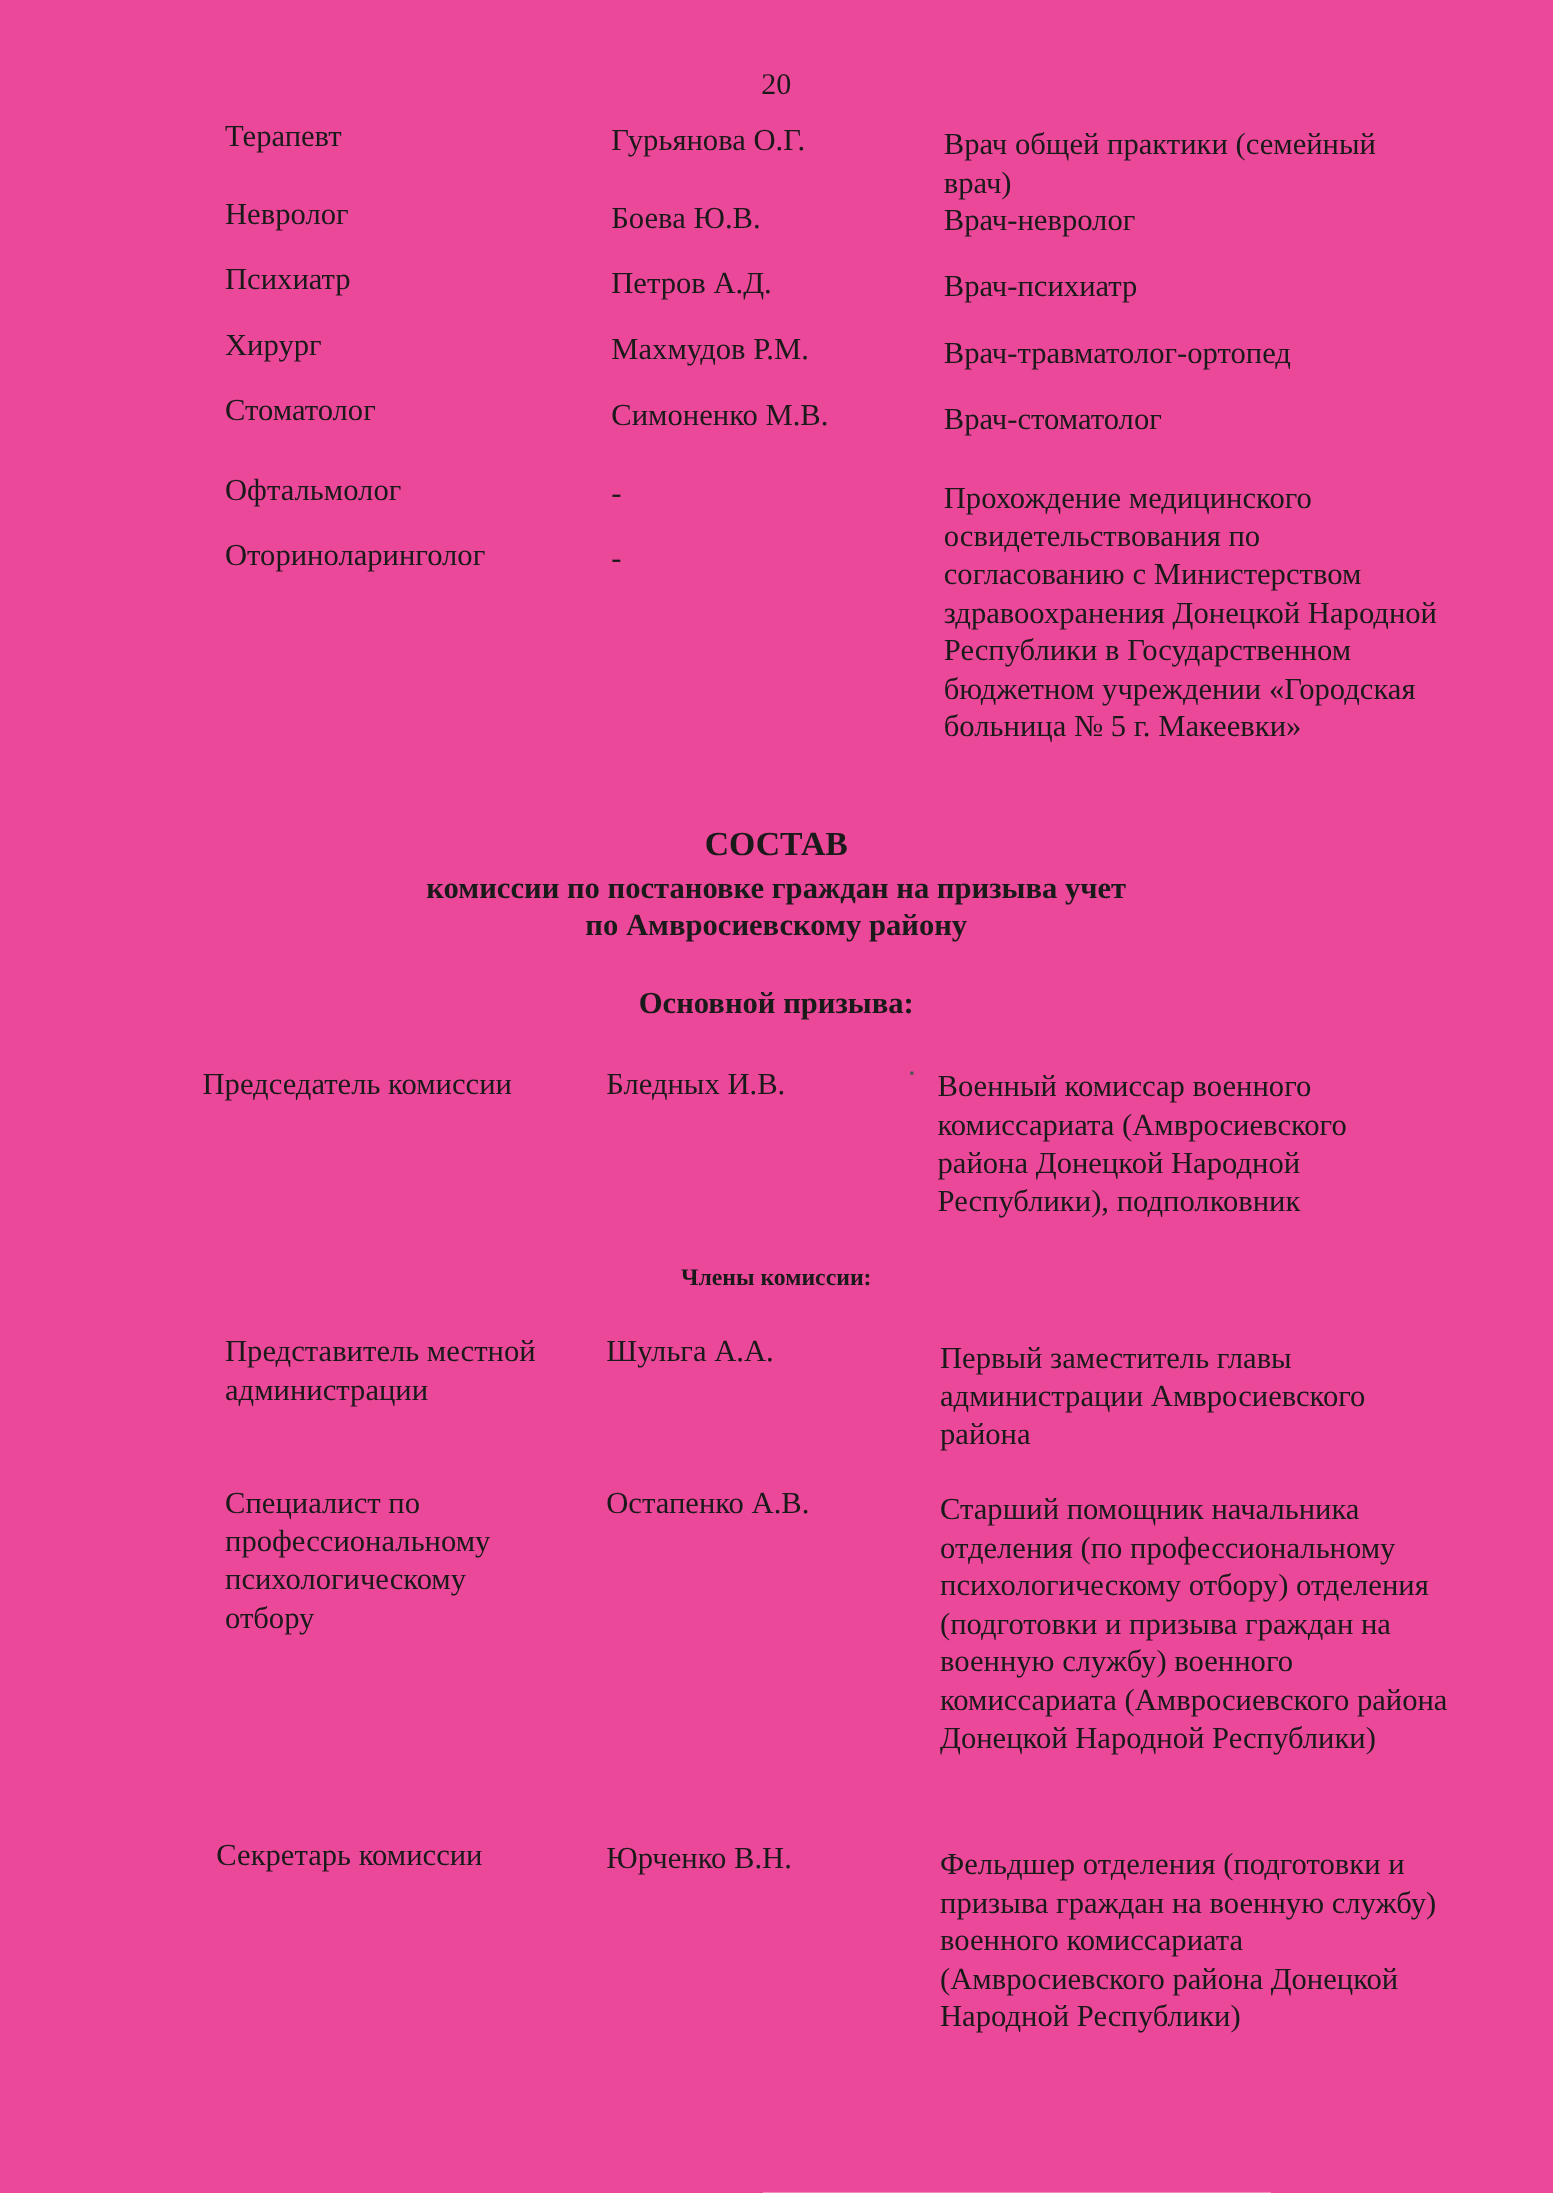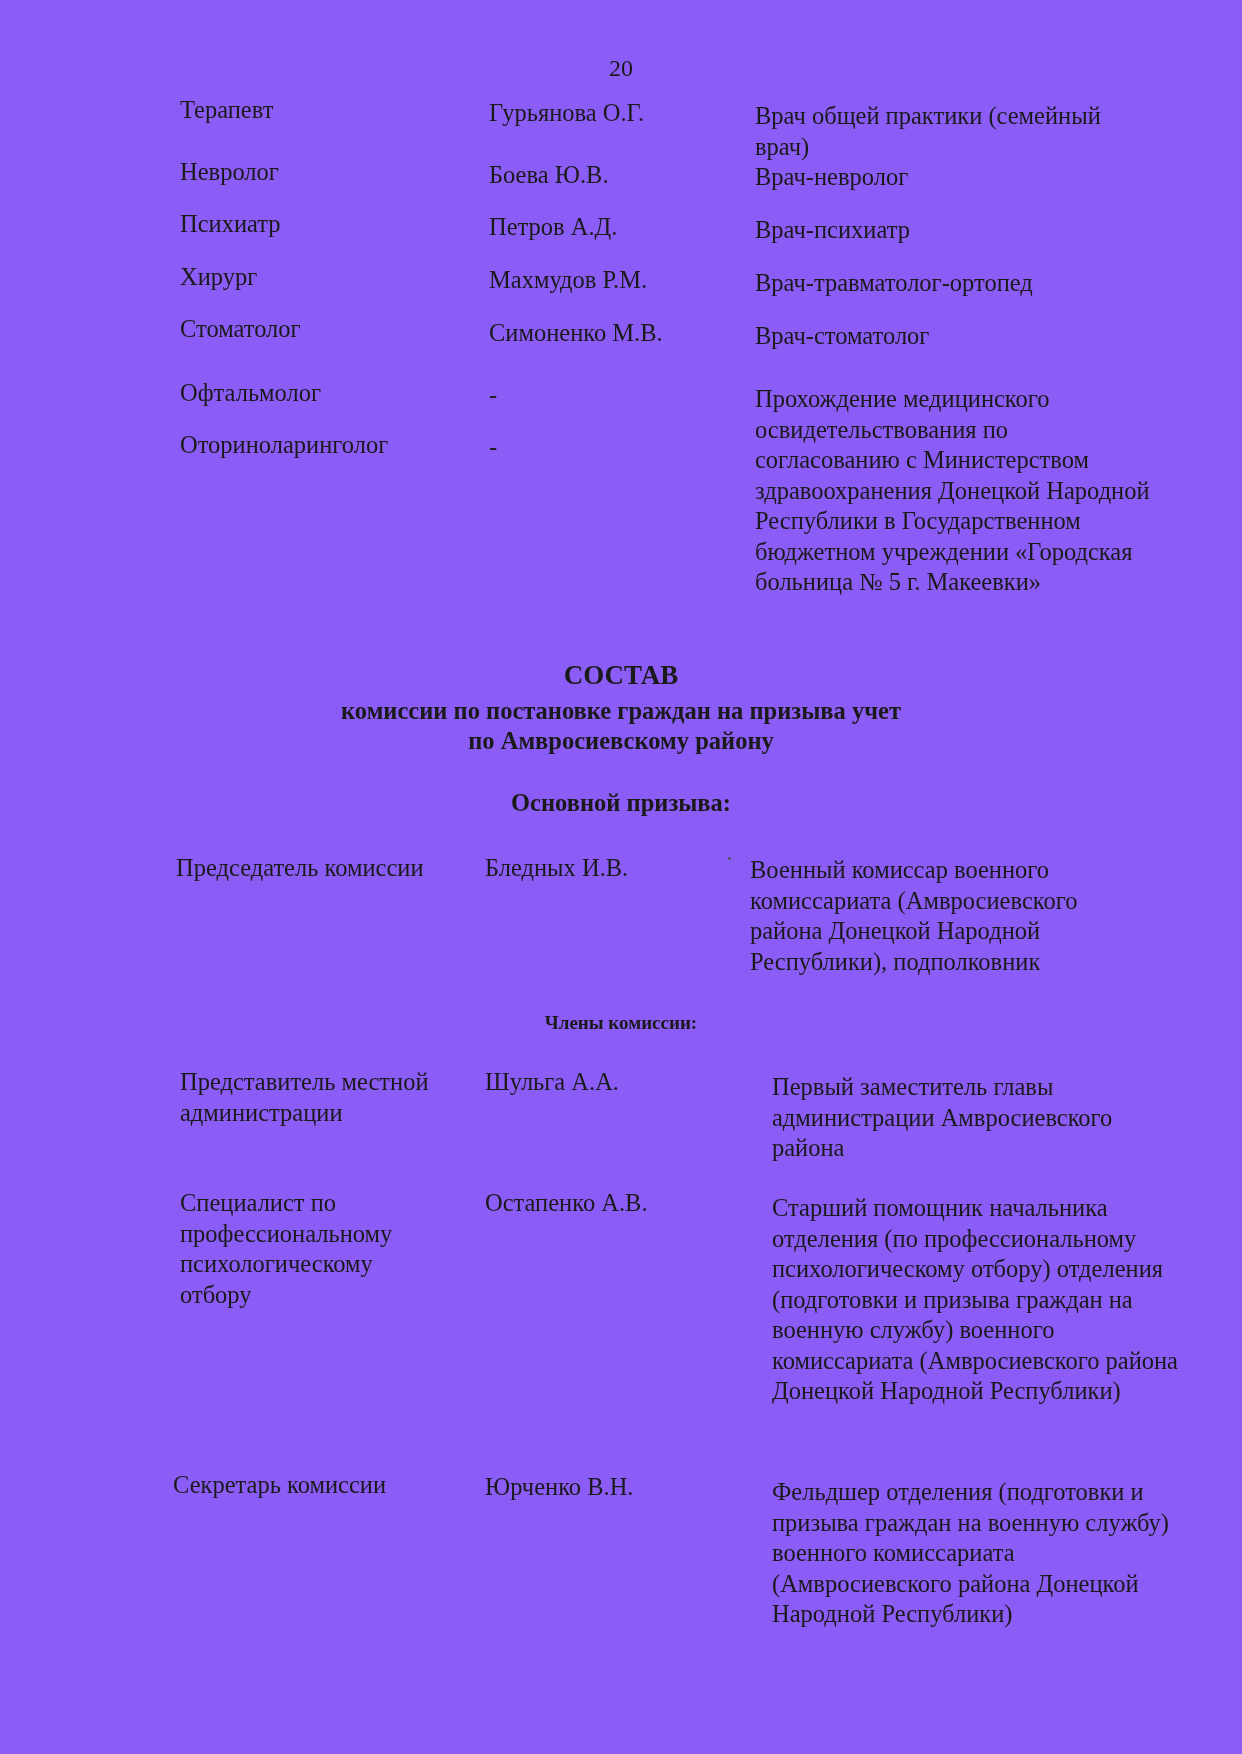--- a/index.html
+++ b/index.html
@@ -1,31 +1,31 @@
 <!DOCTYPE html>
 <html><head>
   <meta charset="utf-8">
   <style>
     html, body { margin: 0; padding: 0; background: #ffffff; }
     body { width: 1242px; height: 1754px; position: relative; overflow: hidden;
            font-family: "Liberation Serif", "DejaVu Serif", serif; color: #1a1a1a; }
-    .page { position: absolute; left: 0; top: 0; width: 1242px; height: 1754px; background: #8b5cf6; }
+    .page { position: absolute; left: 0; top: 0; width: 1242px; height: 1754px; background: #ec4899; }
     .t { position: absolute; font-size: 24.5px; line-height: 30.5px; white-space: nowrap; }
     .wrap { white-space: normal; }
     .pageno { left: 0; width: 1242px; text-align: center; top: 53px; font-size: 24px; }
     .center { left: 0; width: 1242px; text-align: center; font-weight: bold; }
     .h-title { top: 660px; font-size: 27px; }
     .h-sub1 { top: 696px; font-size: 24.5px; }
     .h-sub2 { top: 726px; font-size: 24.5px; }
     .h-main { top: 788px; font-size: 24.5px; }
     .h-members { top: 1008px; font-size: 19px; }
     .col1 { left: 180px; }
     .col2 { left: 489px; }
     .col3 { left: 755px; width: 400px; }
-    .col3b { left: 752px; width: 410px; margin-left: 20px; }
+    .col3b { left: 752px; width: 410px; }
     .col1b { left: 180px; width: 270px; }
     .col2b { left: 485px; }
     .dot { position: absolute; left: 728px; top: 857px; width: 3px; height: 3px; background: #555; border-radius: 50%; }
   </style>
 </head>
 <body>
 
 <div class="page">
 
   <div class="t pageno">20</div>
@@ -56,21 +56,21 @@
   <div class="t col1" style="top:430px">Оториноларинголог</div>
   <div class="t col2" style="top:432px">-</div>
 
   <div class="t col3 wrap" style="top:384px; width:395px">Прохождение медицинского освидетельствования по согласованию с Министерством здравоохранения Донецкой Народной Республики в Государственном бюджетном учреждении «Городская больница № 5 г. Макеевки»</div>
 
   <div class="t center h-title">СОСТАВ</div>
   <div class="t center h-sub1">комиссии по постановке граждан на призыва учет</div>
   <div class="t center h-sub2">по Амвросиевскому району</div>
   <div class="t center h-main">Основной призыва:</div>
 
-  <div class="t" style="left:176px; top:853px">Председатель комиссии</div>
+  <div class="t" style="left:162px; top:853px">Председатель комиссии</div>
   <div class="t" style="left:485px; top:853px">Бледных И.В.</div>
   <div class="dot"></div>
   <div class="t wrap" style="left:750px; top:855px; width:390px">Военный комиссар военного комиссариата (Амвросиевского района Донецкой Народной Республики), подполковник</div>
 
   <div class="t center h-members">Члены комиссии:</div>
 
   <div class="t wrap col1b" style="top:1067px">Представитель местной администрации</div>
   <div class="t col2b" style="top:1067px">Шульга А.А.</div>
   <div class="t wrap col3b" style="top:1072px; width:400px">Первый заместитель главы администрации Амвросиевского района</div>
 

